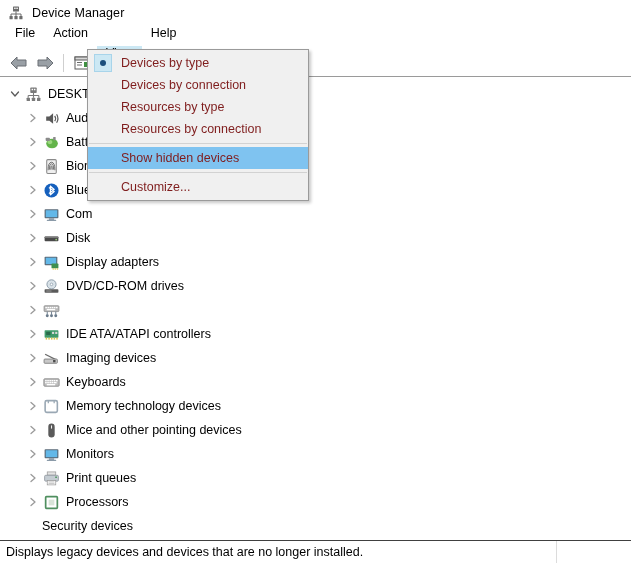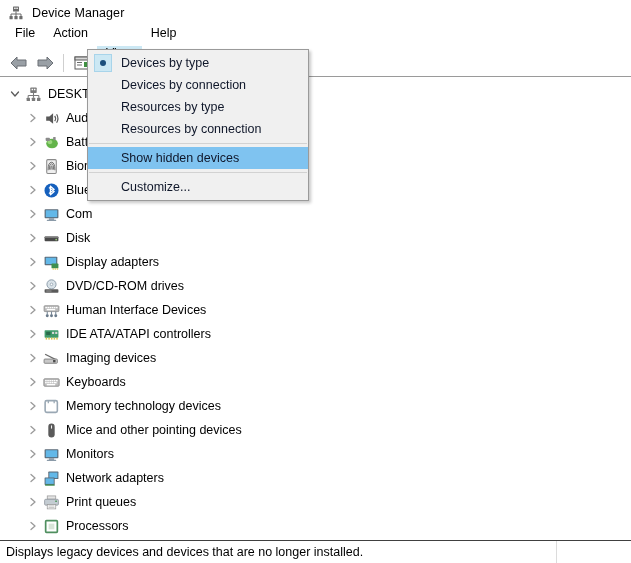--- a/index.html
+++ b/index.html
@@ -179,21 +179,21 @@
     padding: 2px 0 2px 0;
     box-sizing: border-box;
   }
   #view-menu .mi {
     height: 22px;
     display: flex;
     align-items: center;
     cursor: default;
     user-select: none;
     font-size: 12.5px;
-    color: #0f172a;
+    color: #7f1d1d;
   }
   #view-menu .mi.highlight {
     background: #7fc3f0;
     text-align: right;
   }
   #view-menu .mi .gutter {
     width: 30px;
     flex: 0 0 auto;
     display: flex;
     align-items: center;
@@ -446,21 +446,20 @@
           <rect x="8.2" y="4.6" width="1.5" height="1.3" fill="#ffffff"></rect>
           <rect x="10.2" y="4.6" width="1.5" height="1.3" fill="#ffffff"></rect>
           <rect x="12.2" y="4.6" width="1.5" height="1.3" fill="#ffffff"></rect>
           <rect x="3.5" y="6.5" width="8" height="1.3" fill="#ffffff"></rect>
           <path d="M4 9 L4 12 M8 9 L8 12 M12 9 L12 12" stroke="#7a8a9a" stroke-width="1"></path>
           <circle cx="4" cy="13" r="1.4" fill="#6a7a8a"></circle>
           <circle cx="8" cy="13" r="1.4" fill="#6a7a8a"></circle>
           <circle cx="12" cy="13" r="1.4" fill="#6a7a8a"></circle>
         </svg>
       </span>
-      <span class="node-label">Human Interface Devices</span>
     </div>
 
     <div class="tree-row child">
       <span class="twisty">
         <svg width="10" height="10" viewBox="0 0 10 10">
             <path d="M3 1.5 L7 5 L3 8.5" fill="none" stroke="#9a9a9a" stroke-width="1.3" stroke-linecap="round" stroke-linejoin="round"></path>
           </svg>
       </span>
       <span class="node-icon">
         <svg width="17" height="17" viewBox="0 0 16 16">
@@ -560,37 +559,20 @@
         <svg width="17" height="17" viewBox="0 0 16 16">
           <rect x="1.5" y="3" width="13" height="8.5" rx="0.8" fill="#5a6a78"></rect>
           <rect x="2.6" y="4" width="10.8" height="6.5" fill="#63b8e8"></rect>
           <rect x="5.5" y="11.5" width="5" height="1.6" fill="#8a9aa8"></rect>
           <rect x="3.5" y="13" width="9" height="1" rx="0.5" fill="#8a9aa8"></rect>
         </svg>
       </span>
       <span class="node-label">Monitors</span>
     </div>
 
-    <div class="tree-row child">
-      <span class="twisty">
-        <svg width="10" height="10" viewBox="0 0 10 10">
-            <path d="M3 1.5 L7 5 L3 8.5" fill="none" stroke="#9a9a9a" stroke-width="1.3" stroke-linecap="round" stroke-linejoin="round"></path>
-          </svg>
-      </span>
-      <span class="node-icon">
-        <svg width="17" height="17" viewBox="0 0 16 16">
-          <rect x="5" y="1.5" width="9.5" height="7" rx="0.6" fill="#5a6a78"></rect>
-          <rect x="5.9" y="2.4" width="7.7" height="5.2" fill="#63b8e8"></rect>
-          <rect x="1.5" y="7" width="9.5" height="7" rx="0.6" fill="#5a6a78"></rect>
-          <rect x="2.4" y="7.9" width="7.7" height="5.2" fill="#63b8e8"></rect>
-          <path d="M2 14.2 L11 14.2" stroke="#3f8f4f" stroke-width="1.2"></path>
-        </svg>
-      </span>
-      <span class="node-label">Network adapters</span>
-    </div>
 
     <div class="tree-row child">
       <span class="twisty">
         <svg width="10" height="10" viewBox="0 0 10 10">
             <path d="M3 1.5 L7 5 L3 8.5" fill="none" stroke="#9a9a9a" stroke-width="1.3" stroke-linecap="round" stroke-linejoin="round"></path>
           </svg>
       </span>
       <span class="node-icon">
         <svg width="17" height="17" viewBox="0 0 16 16">
           <rect x="4" y="1.8" width="8" height="3" fill="#e4e4e4" stroke="#9a9a9a" stroke-width="0.7"></rect>

